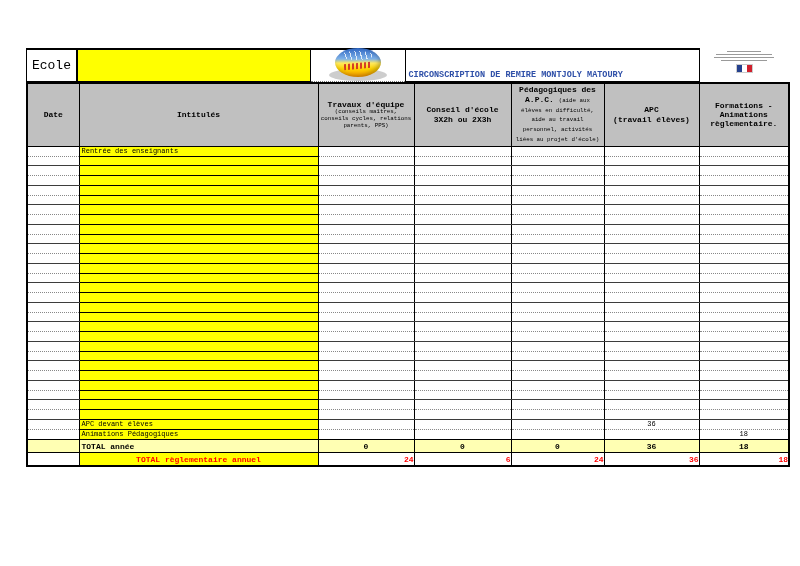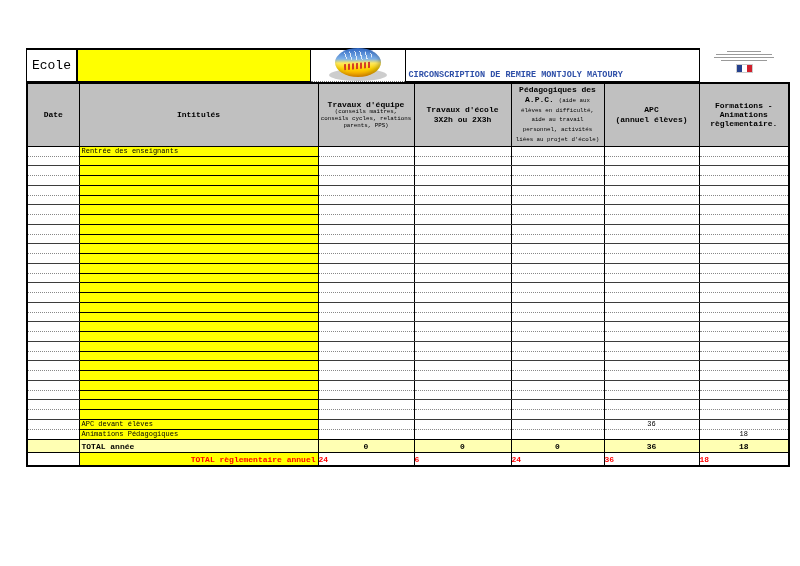--- a/index.html
+++ b/index.html
@@ -54,22 +54,22 @@
   tr.solid  td.date-cell, tr.solid  td.value-cell { border-bottom:1px solid #3d3d3d; }
 
   tr.total-annee { height:13.5px; }
   tr.total-annee td { background:var(--pale,#FFFFB3); border:1px solid #000; font-weight:bold; font-size:8px; }
   tr.total-annee td.t-label { text-align:left; padding:0 2px; }
   tr.total-annee td.t-val { text-align:center; }
 
   tr.total-regl { height:13.5px; }
   tr.total-regl td { border:1px solid #000; font-weight:bold; font-size:8px; color:var(--red,#FF0000); }
   tr.total-regl td.date-cell { background:#fff; }
-  tr.total-regl td.t-label { background:var(--yellow,#FFFF00); text-align:right; padding:0 2px; }
-  tr.total-regl td.t-val { background:#fff; text-align:left; }
+  tr.total-regl td.t-label { background:var(--yellow,#FFFF00); text-align:center; padding:0 2px; }
+  tr.total-regl td.t-val { background:#fff; text-align:right; }
 </style>
 </head>
 <body>
 
 <div class="sheet">
 
   <div class="toprow">
     <div class="cell c-ecole">Ecole</div>
     <div class="cell c-ecole-val"></div>
     <div class="c-logo">
@@ -108,32 +108,32 @@
       <tr>
         <th><span>Date</span></th>
         <th><span>Intitulés</span></th>
         <th>
           <div class="pad">
             <span>Travaux d'équipe</span>
             <span class="note">(conseils maîtres, conseils cycles, relations parents, PPS)</span>
           </div>
         </th>
         <th>
-          <div>Travaux d'école</div>
+          <div>Conseil d'école</div>
           <div>3X2h ou 2X3h</div>
         </th>
         <th>
           <div class="pad">
             <span>Pédagogiques des A.P.C.</span>
             <span class="note-inline">(aide aux élèves en difficulté, aide au travail personnel, activités liées au projet d'école)</span>
           </div>
         </th>
         <th>
           <div>APC</div>
-          <div>(annuel élèves)</div>
+          <div>(travail élèves)</div>
         </th>
         <th>
           <div class="pad">Formations - Animations règlementaire.</div>
         </th>
       </tr>
     </thead>
 
     <tbody id="body-rows">
         <tr class="body-row dotted">
           <td class="date-cell"></td>

